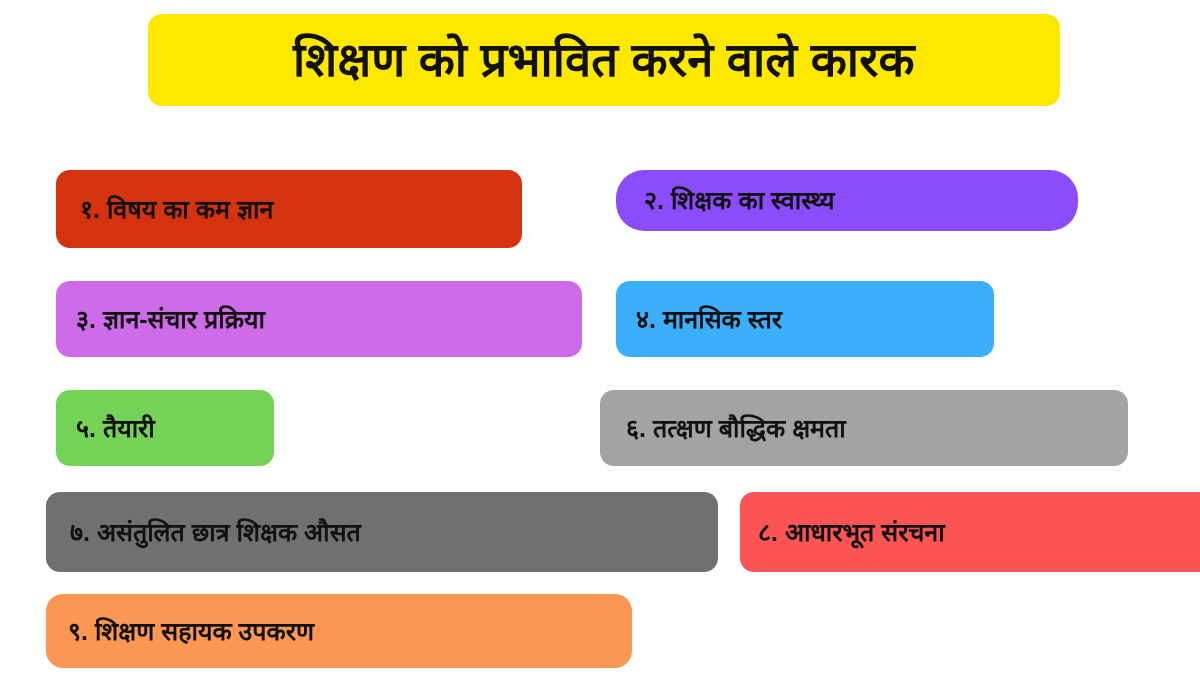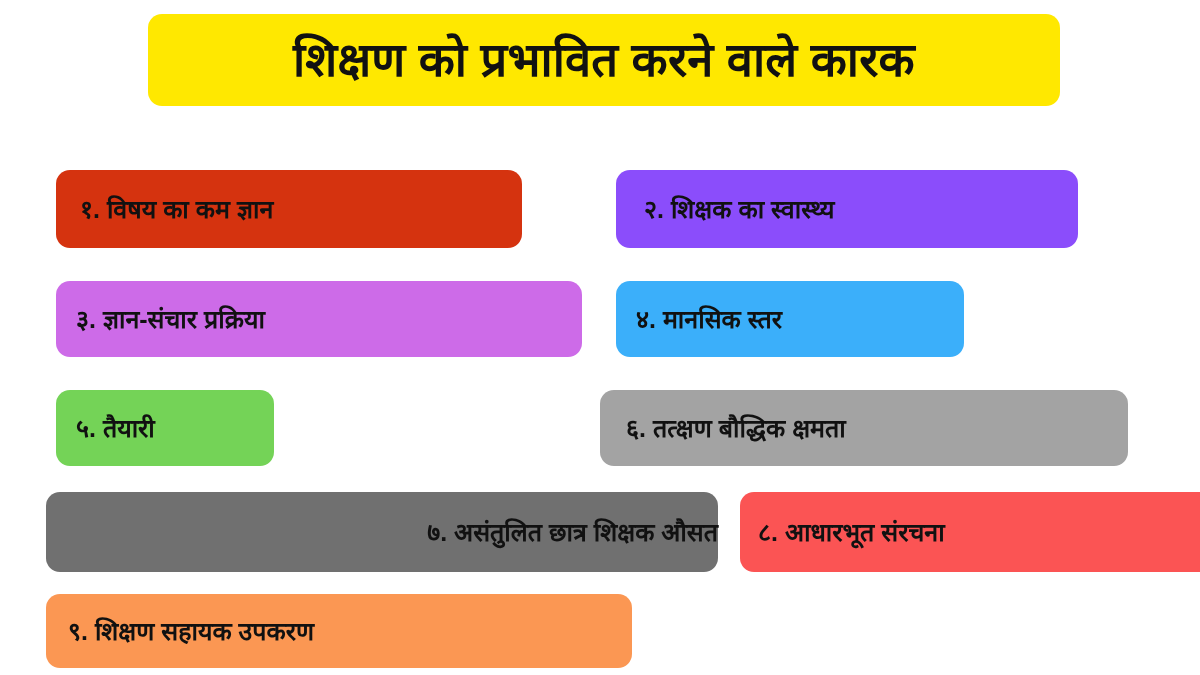--- a/index.html
+++ b/index.html
@@ -56,26 +56,26 @@
     font-family: "Liberation Sans", "DejaVu Sans", sans-serif;
     font-weight: bold;
     font-size: 25px;
     line-height: 1.05;
     color: #111111;
     white-space: nowrap;
   }
 
   
   .pill-1 { left: 56px;  top: 170px; width: 466px; height: 78px; padding-left: 24px; }
-  .pill-2 { left: 616px; top: 170px; width: 462px; height: 78px; padding-left: 28px; }
+  .pill-2 { left: 616px; top: 170px; width: 462px; height: 61px; padding-left: 28px; border-radius: 28px; }
   .pill-3 { left: 56px;  top: 281px; width: 526px; height: 76px; padding-left: 20px; }
-  .pill-4 { left: 616px; top: 281px; width: 348px; height: 76px; padding-left: 20px; }
+  .pill-4 { left: 616px; top: 281px; width: 378px; height: 76px; padding-left: 20px; }
   .pill-5 { left: 56px;  top: 390px; width: 218px; height: 76px; padding-left: 20px; }
   .pill-6 { left: 600px; top: 390px; width: 528px; height: 76px; padding-left: 26px; }
-  .pill-7 { left: 46px;  top: 492px; width: 672px; height: 80px; padding-left: 24px; justify-content: flex-end; }
+  .pill-7 { left: 46px;  top: 492px; width: 672px; height: 80px; padding-left: 24px; }
   .pill-8 { left: 740px; top: 492px; width: 478px; height: 80px; padding-left: 18px; }
   .pill-9 { left: 46px;  top: 594px; width: 586px; height: 74px; padding-left: 22px; }
 </style>
 </head>
 <body>
 
 <div id="poster" style="background: rgb(255, 255, 255);">
 
   <div class="title-banner" style="background-color: rgb(255, 232, 0);">
     <span class="title-text" style="color: rgb(17, 17, 17);">शिक्षण को प्रभावित करने वाले कारक</span>
@@ -106,17 +106,17 @@
   </div>
 
   <div class="pill pill-7" style="background-color: rgb(112, 112, 112); color: rgb(17, 17, 17);">
     <span class="pill-label">७. असंतुलित छात्र शिक्षक औसत</span>
   </div>
 
   <div class="pill pill-8" style="background-color: rgb(251, 84, 84); color: rgb(17, 17, 17);">
     <span class="pill-label">८. आधारभूत संरचना</span>
   </div>
 
-  <div class="pill pill-9" style="background-color: rgb(251, 151, 83); color: rgb(17, 17, 17);">
+  <div class="pill pill-9" style="background-color: rgb(251, 151, 83); color: rgb(17, 17, 17); border-radius: 17px;">
     <span class="pill-label">९. शिक्षण सहायक उपकरण</span>
   </div>
 
 </div>
 
 </body></html>

